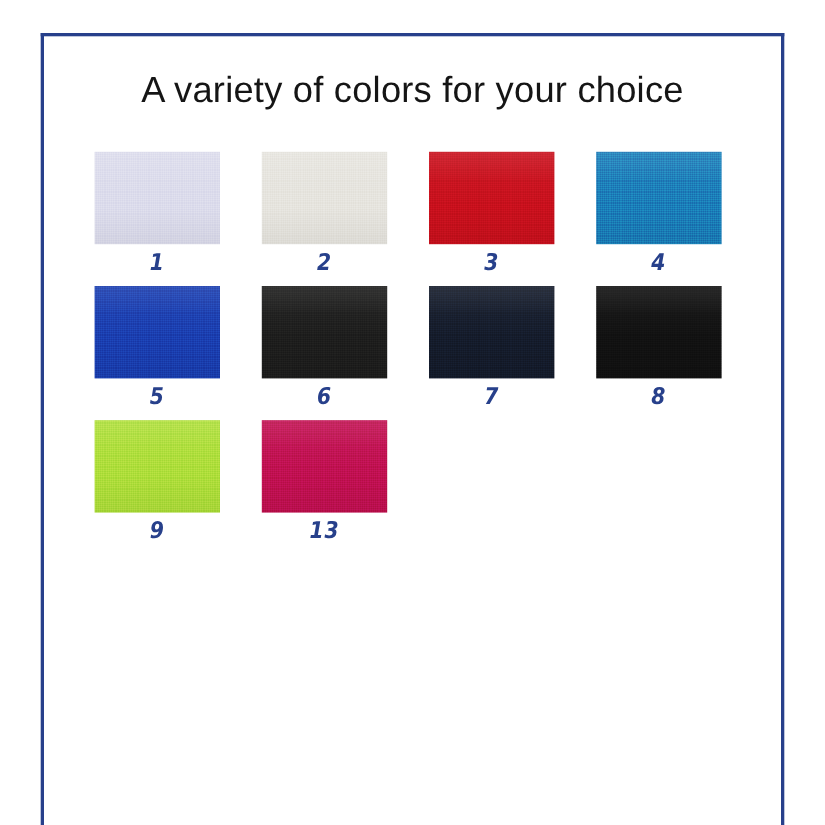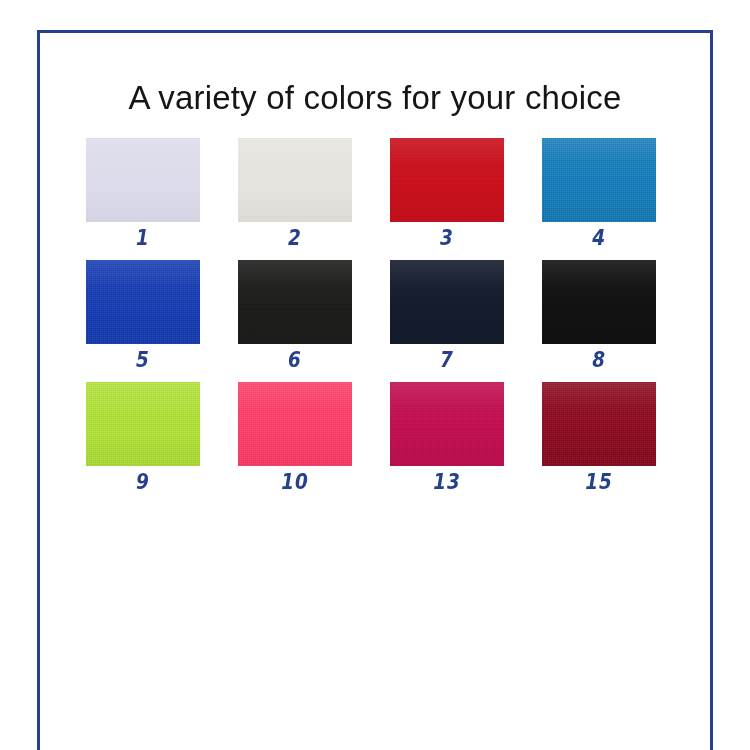--- a/index.html
+++ b/index.html
@@ -33,21 +33,21 @@
     border-top: 3px solid #27408b;
     border-right: 3px solid #27408b;
     border-bottom: none;
     box-sizing: border-box;
     pointer-events: none;
   }
 
   #title {
     position: absolute;
     left: 40px;
-    top: 79px;
+    top: 63px;
     width: 670px;
     text-align: center;
     font-family: "Liberation Sans", sans-serif;
     font-size: 33px;
     font-weight: 300;
     letter-spacing: 0.2px;
     color: #151515;
     white-space: nowrap;
   }
 
@@ -159,26 +159,18 @@
       </div>
       <div class="swatch-cell">
         <div class="swatch-chip" style="background-color: rgb(17, 17, 17);"></div>
         <div class="swatch-label">8</div>
       </div>
       <div class="swatch-cell">
         <div class="swatch-chip" style="background-color: rgb(174, 222, 58);"></div>
         <div class="swatch-label">9</div>
       </div>
       <div class="swatch-cell">
-        <div class="swatch-chip" style="background-color: rgb(252, 64, 104);"></div>
-        <div class="swatch-label">10</div>
-      </div>
-      <div class="swatch-cell">
         <div class="swatch-chip" style="background-color: rgb(192, 16, 80);"></div>
         <div class="swatch-label">13</div>
-      </div>
-      <div class="swatch-cell">
-        <div class="swatch-chip" style="background-color: rgb(138, 15, 34);"></div>
-        <div class="swatch-label">15</div>
       </div>
     </div>
 
 </div>
 
 </body></html>

